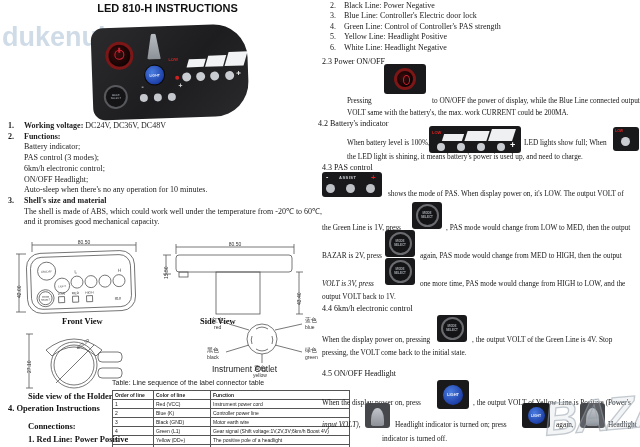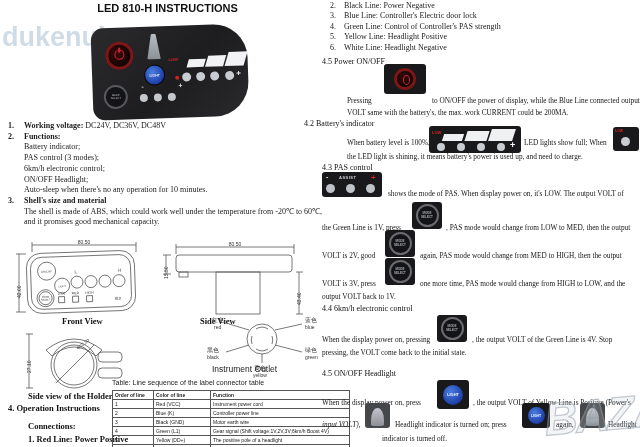--- a/index.html
+++ b/index.html
@@ -327,29 +327,29 @@
   <div class="row">
       <span class="num">5.</span>
       <span>Yellow Line: Headlight Positive</span>
     </div>
   <div class="row">
       <span class="num">6.</span>
       <span>White Line: Headlight Negative</span>
     </div>
 </div>
 
-<div class="abs stitle" style="left:322px;top:57px;">4.5 Power ON/OFF</div>
+<div class="abs stitle" style="left:322px;top:57px;">2.3 Power ON/OFF</div>
 <span class="img img-pwr" style="left:384px;top:64px;">
     <span class="ring"></span>
   </span>
 <div class="abs rtext" style="left:347px;top:96px;">Pressing</div>
 <div class="abs rtext" style="left:432px;top:96px;">to ON/OFF the power of display, while the Blue Line connected output</div>
 <div class="abs rtext" style="left:347px;top:108px;">VOLT same with the battery's, the max. work CURRENT could be 200MA.</div>
 
-<div class="abs stitle" style="left:304px;top:119px;text-align:center;">4.2 Battery's indicator</div>
+<div class="abs stitle" style="left:318px;top:119px;text-align:center;">4.2 Battery's indicator</div>
 <span class="img img-batt" style="left:429px;top:126px;">
   <span class="low">LOW</span>
   <span class="bar bb1" style="position:absolute"></span>
   <span class="bar bb2" style="position:absolute"></span>
   <span class="bar bb3" style="position:absolute"></span>
   <span class="led q1" style="position:absolute;border-radius:50%"></span>
   <span class="led q2" style="position:absolute;border-radius:50%"></span>
   <span class="led q3" style="position:absolute;border-radius:50%"></span>
   <span class="led q4" style="position:absolute;border-radius:50%"></span>
   <span class="plus">+</span>
@@ -375,30 +375,30 @@
 
 <div class="abs rtext" style="left:322px;top:223px;">the Green Line is 1V, press</div>
 <span class="img img-mode" style="left:412px;top:202px;">
     <span class="c">
       <span>MODE</span>
       <span>SELECT</span>
     </span>
   </span>
 <div class="abs rtext" style="left:446px;top:223px;">, PAS mode would change from LOW to MED, then the output</div>
 
-<div class="abs rtext" style="left:322px;top:251px;">VOLT is 2V, good</div>
+<div class="abs rtext" style="left:322px;top:251px;">BAZAR is 2V, press</div>
 <span class="img img-mode" style="left:385px;top:230px;">
     <span class="c">
       <span>MODE</span>
       <span>SELECT</span>
     </span>
   </span>
 <div class="abs rtext" style="left:420px;top:251px;">again, PAS mode would change from MED to HIGH, then the output</div>
 
-<div class="abs rtext" style="left:322px;top:279px;">VOLT is 3V, press</div>
+<div class="abs rtext" style="left:322px;top:279px;font-style:italic;">VOLT is 3V, press</div>
 <span class="img img-mode" style="left:385px;top:258px;">
     <span class="c">
       <span>MODE</span>
       <span>SELECT</span>
     </span>
   </span>
 <div class="abs rtext" style="left:420px;top:279px;font-family:Liberation Serif, serif;">one more time, PAS mode would change from HIGH to LOW, and the</div>
 <div class="abs rtext" style="left:322px;top:292px;">output VOLT back to 1V.</div>
 
 <div class="abs stitle" style="left:322px;top:304px;">4.4 6km/h electronic control</div>

